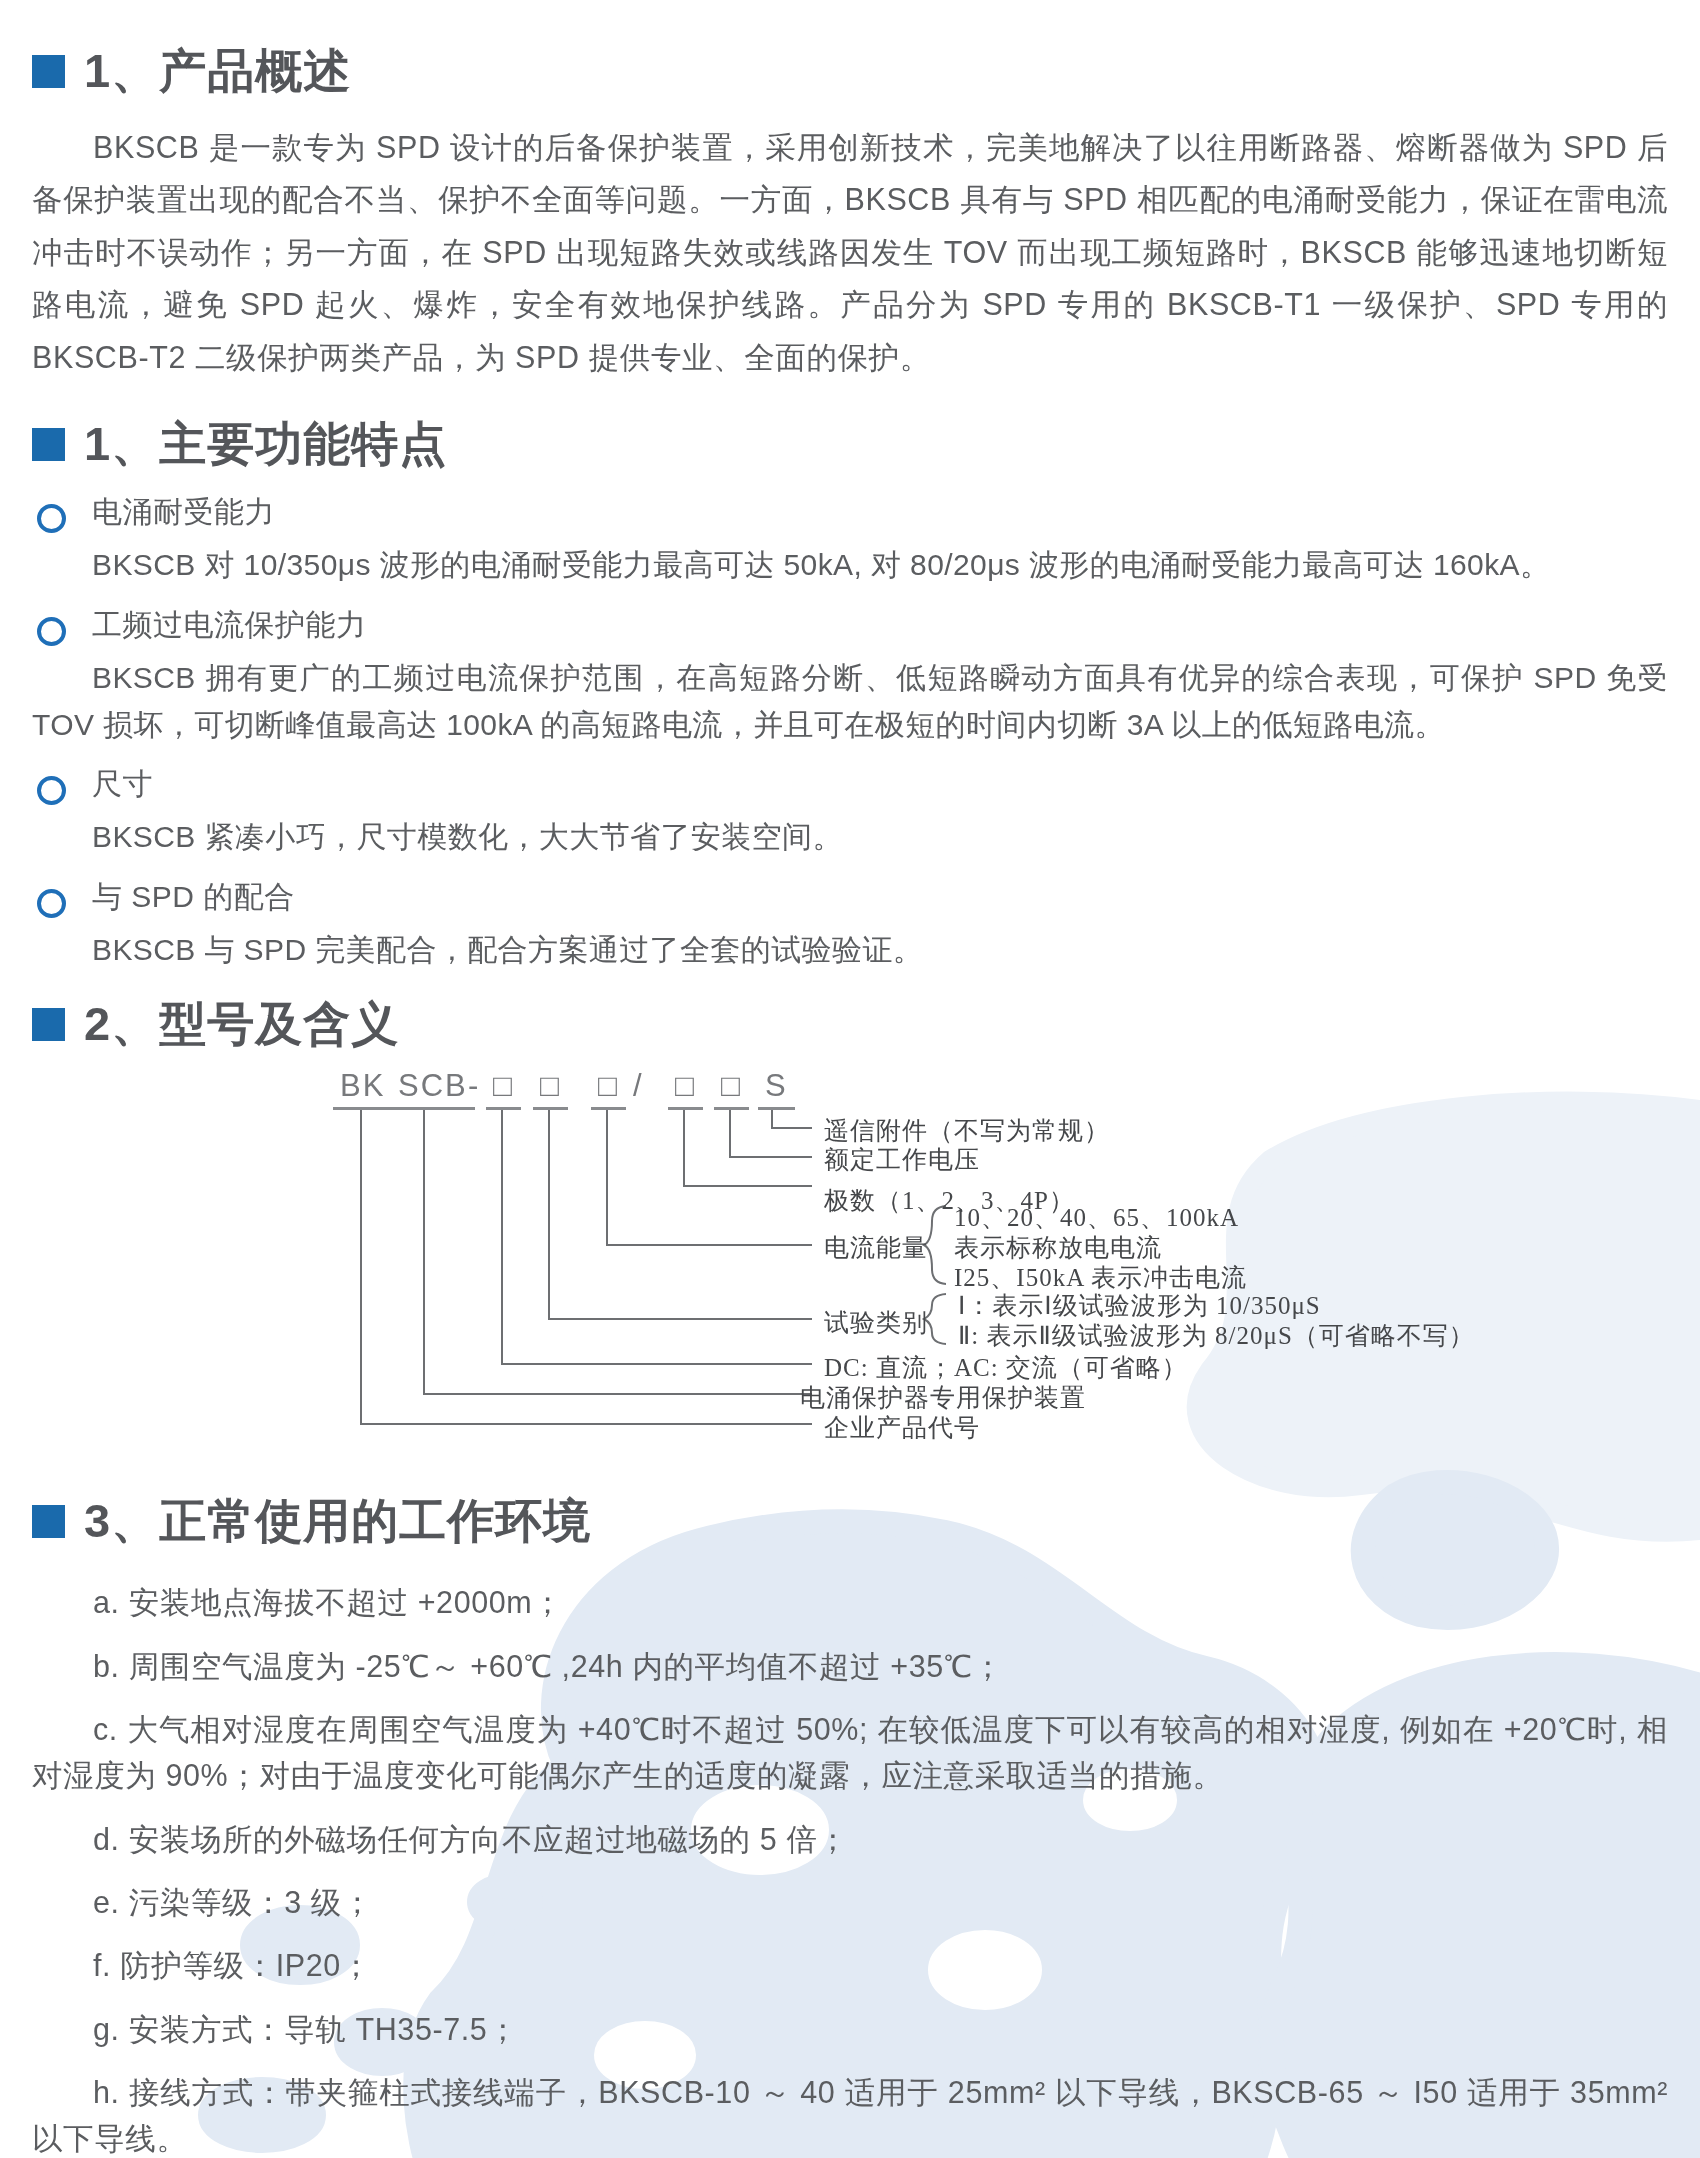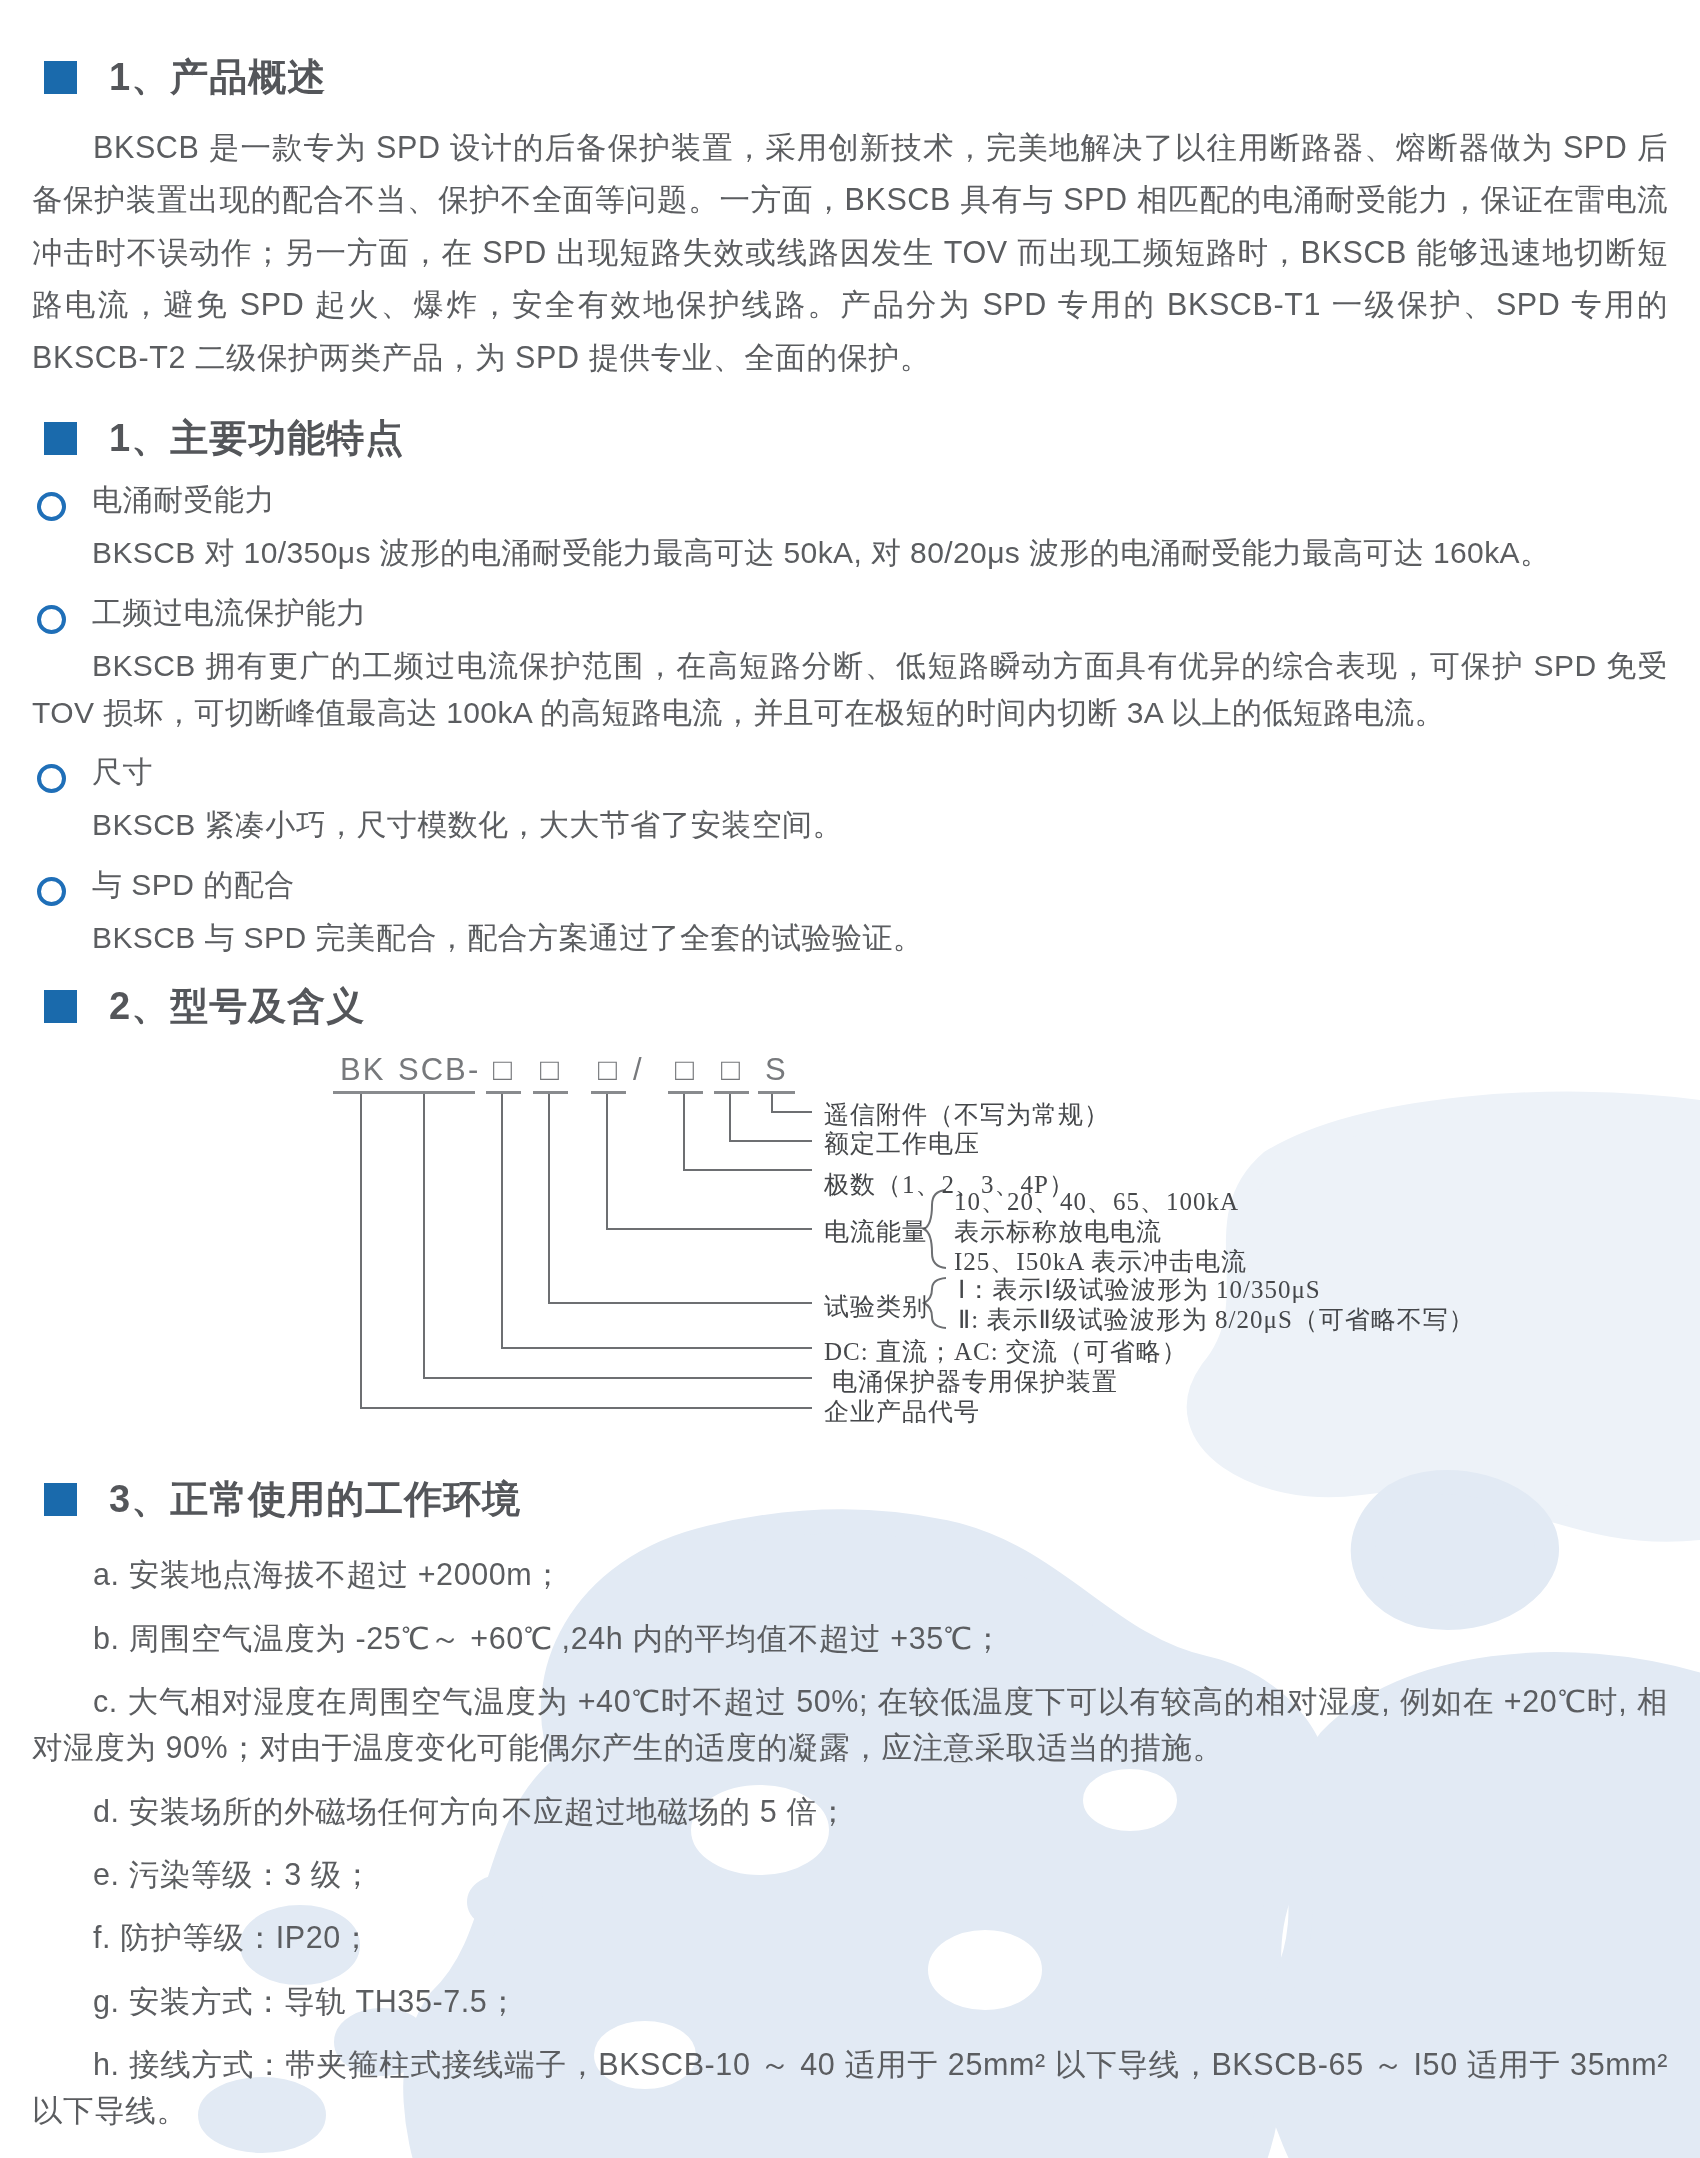--- a/index.html
+++ b/index.html
@@ -4,22 +4,22 @@
 <style>
   html,body{margin:0;padding:0;background:#ffffff;}
   .page{
     position:relative;width:1700px;height:2158px;background:#ffffff;overflow:hidden;
     font-family:"Liberation Sans",sans-serif;color:#5b5d60;
   }
   .map-watermark{position:absolute;left:0;top:1040px;z-index:0;pointer-events:none;}
   .content{position:relative;z-index:1;padding:40px 32px 0 32px;}
 
   
-  .sec-title{display:flex;align-items:center;gap:32px;margin:12px;color:#54565a;
-    font-size:38px;font-weight:bold;letter-spacing:1px;}
+  .sec-title{display:flex;align-items:center;gap:19px;margin:0;color:#54565a;
+    font-size:47px;font-weight:bold;letter-spacing:1px;}
   .sq{width:33px;height:33px;flex:0 0 auto;}
 
   
   .para{font-size:30.5px;line-height:1.72;letter-spacing:0.6px;text-align:justify;
     text-indent:2em;margin:18px 0 30px 0;color:#5b5d60;}
 
   
   .features{list-style:none;margin:6px 0 20px 0;padding:0;}
   .fhead{display:flex;align-items:flex-end;gap:26px;margin:16px 0 8px 0;}
   .ring{width:21px;height:21px;border:4px solid #1f6fb8;border-radius:50%;flex:0 0 auto;margin-left:5px;}
@@ -157,21 +157,21 @@
         <div class="dlabel" style="left:792px;top:171px">电流能量</div>
         <div class="dlabel" style="left:922px;top:141px">10、20、40、65、100kA</div>
         <div class="dlabel" style="left:922px;top:171px">表示标称放电电流</div>
         <div class="dlabel" style="left:922px;top:201px">I25、I50kA 表示冲击电流</div>
 
         <div class="dlabel" style="left:792px;top:246px">试验类别</div>
         <div class="dlabel" style="left:926px;top:229px">Ⅰ：表示Ⅰ级试验波形为 10/350μS</div>
         <div class="dlabel" style="left:926px;top:259px">Ⅱ: 表示Ⅱ级试验波形为 8/20μS（可省略不写）</div>
 
         <div class="dlabel" style="left:792px;top:291px">DC: 直流；AC: 交流（可省略）</div>
-        <div class="dlabel" style="left:800px;top:321px">电涌保护器专用保护装置</div>
+        <div class="dlabel" style="left:768px;top:321px">电涌保护器专用保护装置</div>
         <div class="dlabel" style="left:792px;top:351px">企业产品代号</div>
       </div>
     </section>
 
     <section class="sec-gap">
       <h2 class="sec-title">
         <span class="sq" style="background:#1a6aac"></span>
         <span>3、正常使用的工作环境</span>
       </h2>
       <div class="env">

